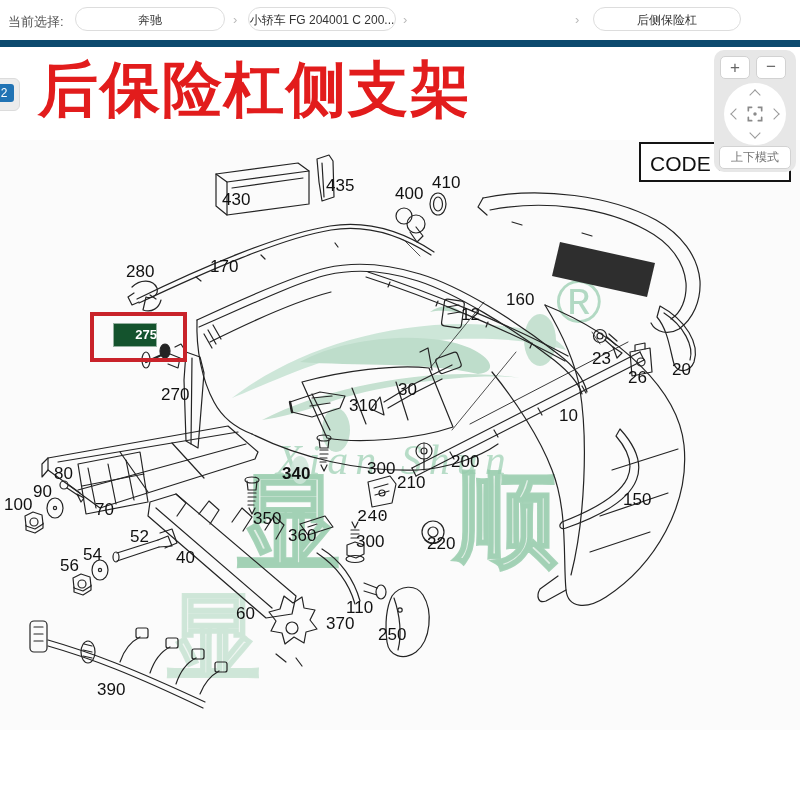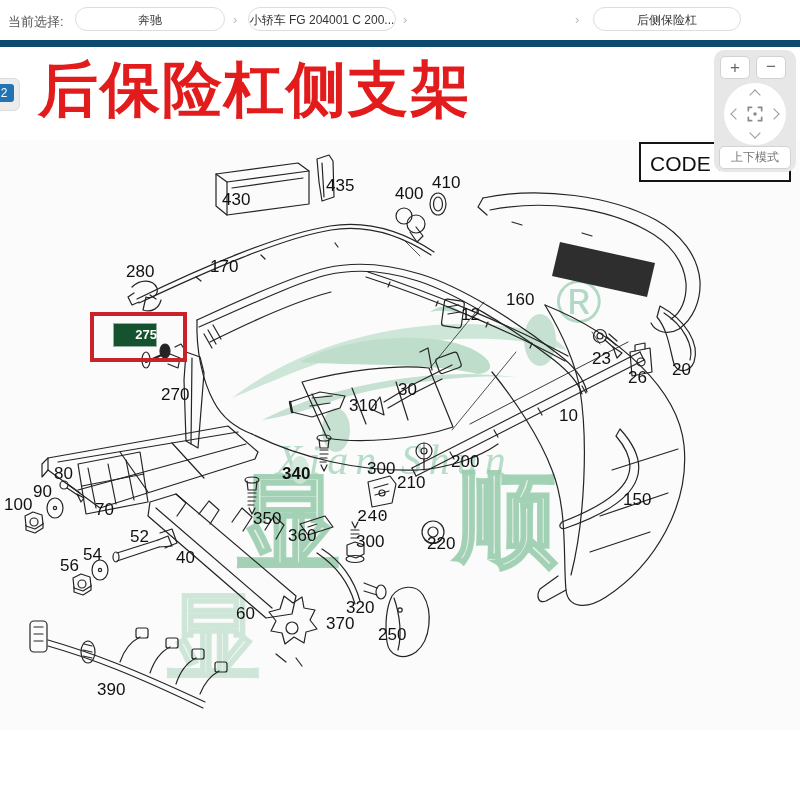--- a/index.html
+++ b/index.html
@@ -422,21 +422,21 @@
       <div class="part-label" style="left: 33px; top: 482px;">90</div>
       <div class="part-label" style="left: 4px; top: 495px;">100</div>
       <div class="part-label" style="left: 95px; top: 500px;">70</div>
       <div class="part-label" style="left: 130px; top: 527px;">52</div>
       <div class="part-label" style="left: 83px; top: 545px;">54</div>
       <div class="part-label" style="left: 60px; top: 556px;">56</div>
       <div class="part-label" style="left: 176px; top: 548px;">40</div>
       <div class="part-label" style="left: 253px; top: 509px;">350</div>
       <div class="part-label" style="left: 288px; top: 526px;">360</div>
       <div class="part-label" style="left: 326px; top: 566px; margin-top: 48px;">370</div>
-      <div class="part-label" style="left: 346px; top: 598px;">320</div>
+      <div class="part-label" style="left: 346px; top: 598px;">110</div>
       <div class="part-label" style="left: 378px; top: 625px;">250</div>
       <div class="part-label" style="left: 357px; top: 507px; font-family: Liberation Mono, monospace;">240</div>
       <div class="part-label" style="left: 356px; top: 532px;">300</div>
       <div class="part-label" style="left: 427px; top: 534px;">220</div>
       <div class="part-label" style="left: 236px; top: 604px;">60</div>
       <div class="part-label" style="left: 97px; top: 680px;">390</div>
     </div>
 
   <div class="hl-box"></div>
   <div class="hl-tag">275</div>

